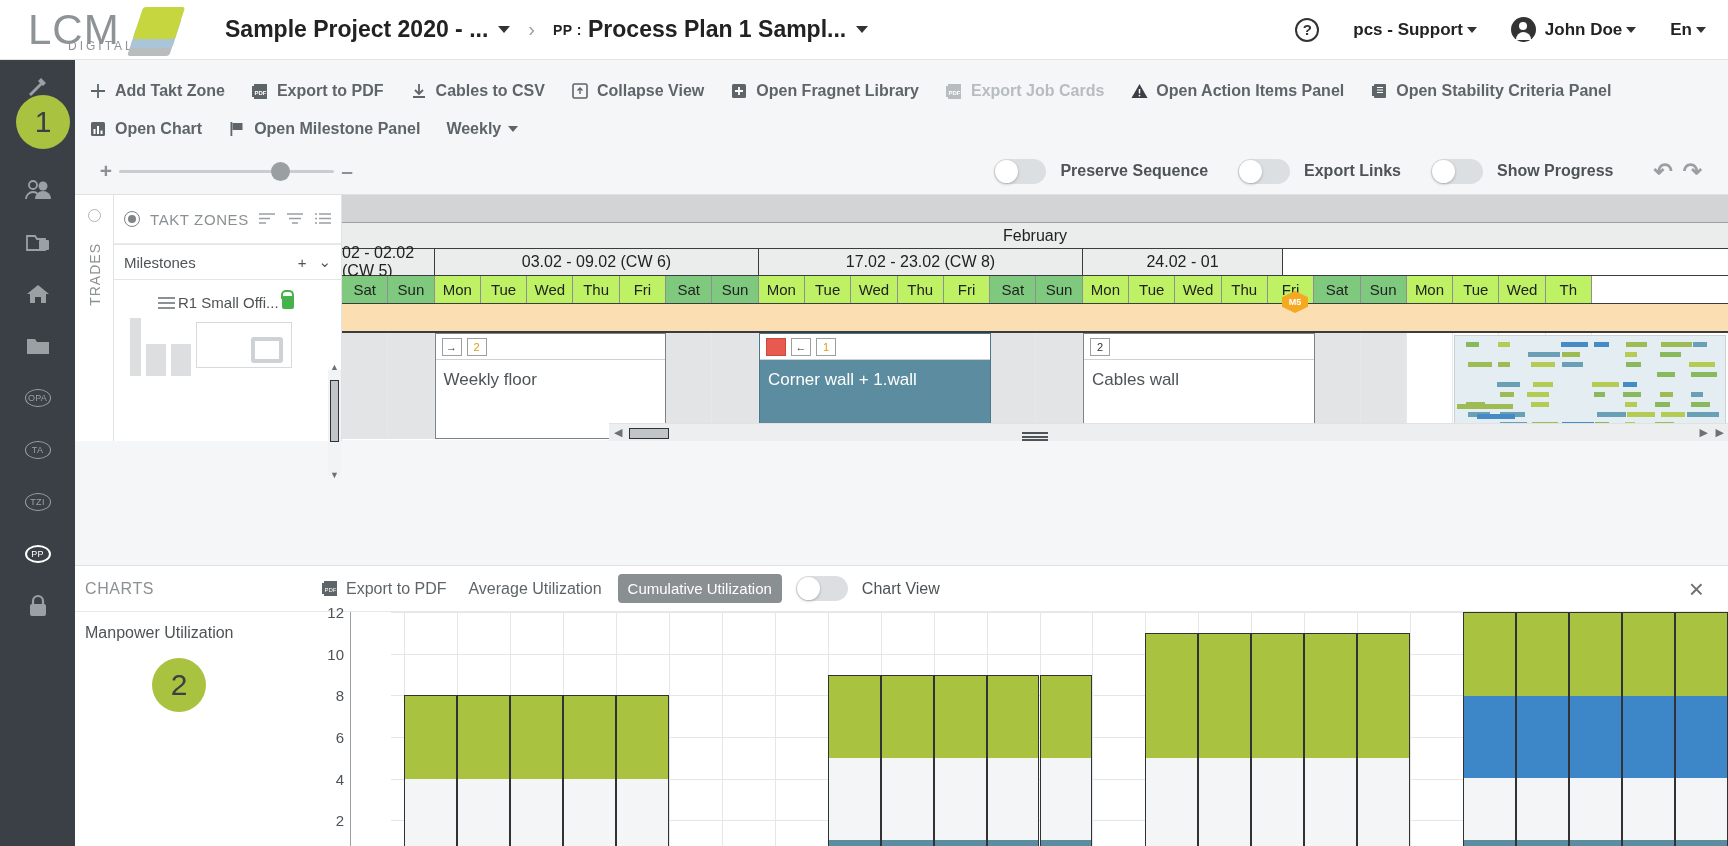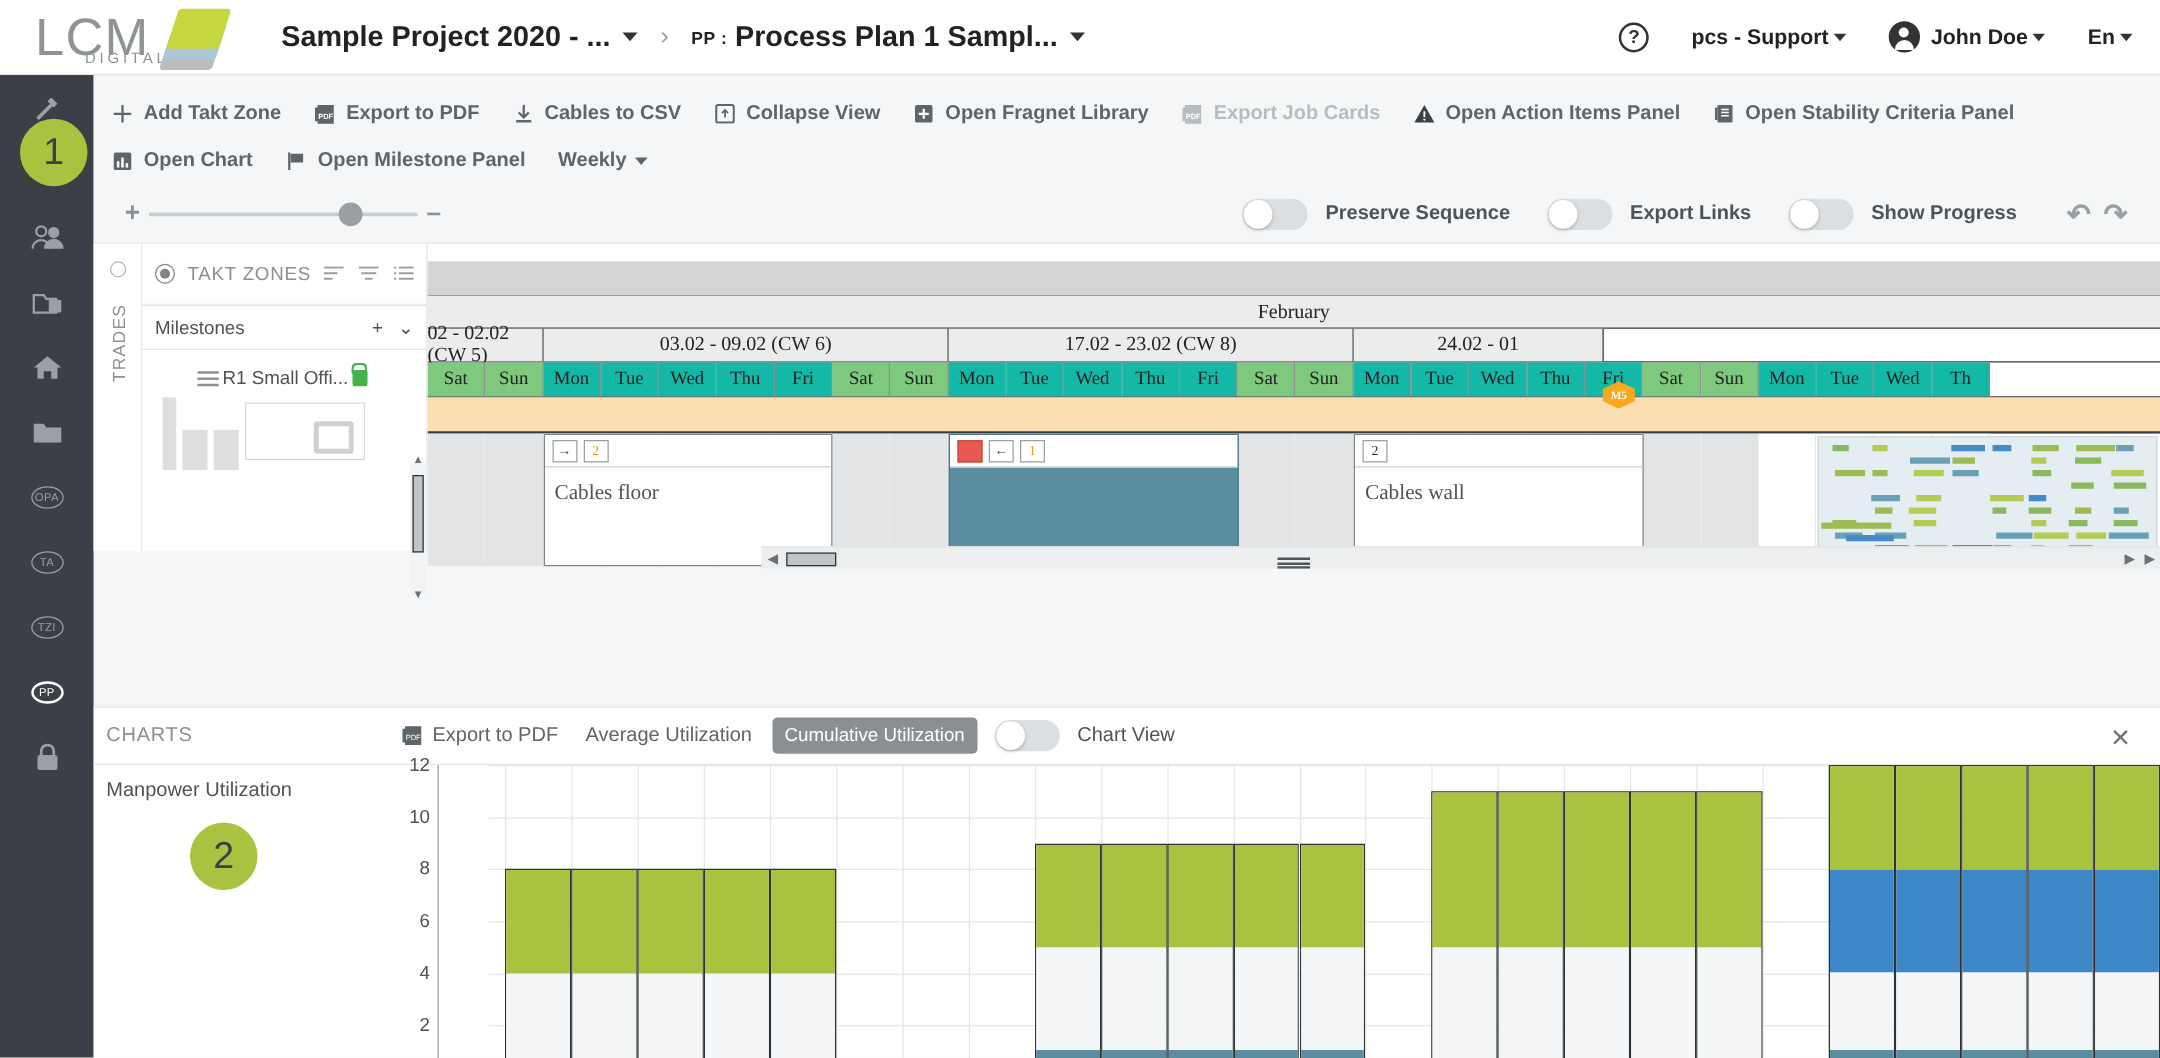--- a/index.html
+++ b/index.html
@@ -94,30 +94,30 @@
   .lock{ width:12px;height:13px;background:#45b24a;border-radius:2px;position:relative;}
   .lock:before{content:"";position:absolute;width:9px;height:7px;border:2px solid #45b24a;border-bottom:none;border-radius:5px 5px 0 0;left:-0.5px;top:-6px;}
   .mini{ position:absolute; left:16px; top:38px; display:flex; align-items:flex-end; gap:5px;}
   .mini i{ display:block; background:#dcdee0; }
   .thumb-box{ position:absolute; left:82px; top:42px; width:96px;height:46px;border:1px solid #d7d9db;background:#fff;}
   .thumb-img{ position:absolute; right:8px; bottom:4px; width:32px;height:26px;border:4px solid #cfd2d4;border-radius:3px;}
   .vscroll{ position:absolute; right:0; top:90px; width:13px; height:106px; background:#f2f3f4;}
   .vscroll .bar{ position:absolute; left:2px; top:10px; width:9px;height:62px;background:#c2c5c7;}
   .vscroll .ar{ position:absolute; left:2px; font-size:9px; color:#6b7174;}
   
-  .tl{ position:absolute; left:267px; top:14px; right:0; height:246px; overflow:hidden;font-family:Liberation Serif, serif; }
+  .tl{ position:absolute; left:267px; top:0; right:0; height:246px; overflow:hidden; }
   .tl-top{ height:28px; background:#d2d4d6; border-bottom:1px solid #9da1a4;}
   .tl-month{ height:26px; background:#ebecec; border-bottom:1px solid #3a3d40; display:flex; align-items:center; justify-content:center;
              font-size:16px; color:#222;}
   .tl-weeks{ display:flex; height:27px; border-bottom:1px solid #3a3d40;}
   .tl-week{ background:#ebecec; display:flex;align-items:center;justify-content:center; font-size:16px; color:#222;
             border-right:1px solid #3a3d40; }
   .tl-days{ display:flex; height:28px; border-bottom:1px solid #3a3d40;}
   .tl-day{ width:46.3px; flex:none; display:flex;align-items:center;justify-content:center; font-size:15px; color:#222;
-           background:#14b8a6; border-right:1px solid #8d9194;}
+           background:#bef264; border-right:1px solid #8d9194;}
   .tl-day.we{ background:#7ec97e; }
   .tl-band{ height:29px; background:#fbdeb2; border-bottom:2px solid #3a3d40; position:relative;}
   .tl-body{ position:relative; height:106px; background:#fff; }
   .colgrid{ position:absolute; inset:0; display:flex; }
   .colgrid i{ width:46.3px; flex:none; border-right:1px solid #e6e8e9; background:#fff;}
   .colgrid i.we{ background:#e2e4e5; }
   .task{ position:absolute; top:0; height:106px; border:1px solid #7d8285; background:#fff;}
   .task .hdr{ height:26px; display:flex; align-items:center; gap:5px; padding-left:6px; border-bottom:1px solid #cfd2d4;}
   .chip{ min-width:20px;height:18px; border:1px solid #9a9fa2; background:#fff; display:flex;align-items:center;justify-content:center;
          font-size:11px; color:#333; padding:0 3px;}
@@ -524,29 +524,30 @@
             <i></i>
             <i></i>
             <i></i>
           </div>
 
         <div class="task" style="left:92.6px;width:231.5px">
           <div class="hdr">
             <span class="chip">→</span>
             <span class="chip warn">2</span>
           </div>
-          <div class="nm">Cables floor</div>
+          <div class="nm">Weekly floor</div>
         </div>
 
         <div class="task sel" style="left:417px;width:231.5px">
           <div class="hdr">
             <span class="chip red"></span>
             <span class="chip">←</span>
             <span class="chip warn">1</span>
           </div>
+          <div class="nm">Corner wall + 1.wall</div>
         </div>
 
         <div class="task" style="left:741px;width:231.5px">
           <div class="hdr">
             <span class="chip">2</span>
           </div>
           <div class="nm">Cables wall</div>
         </div>
 
         <div class="mini-gantt">

